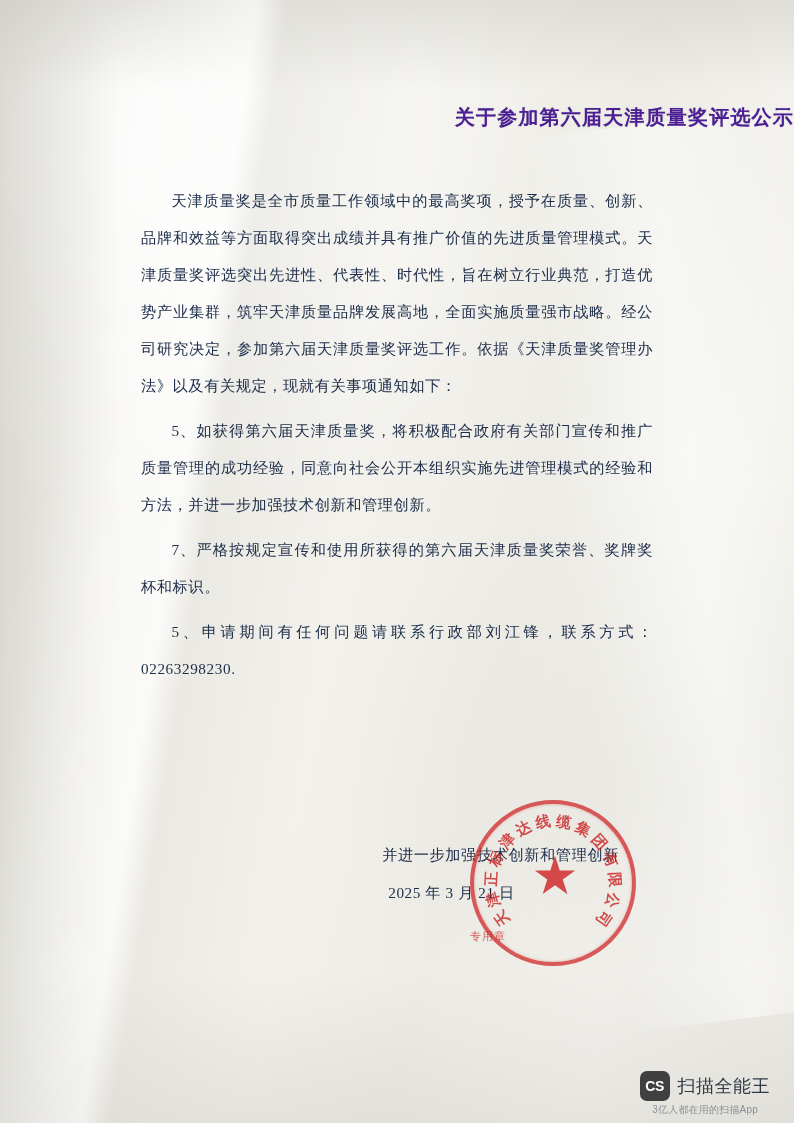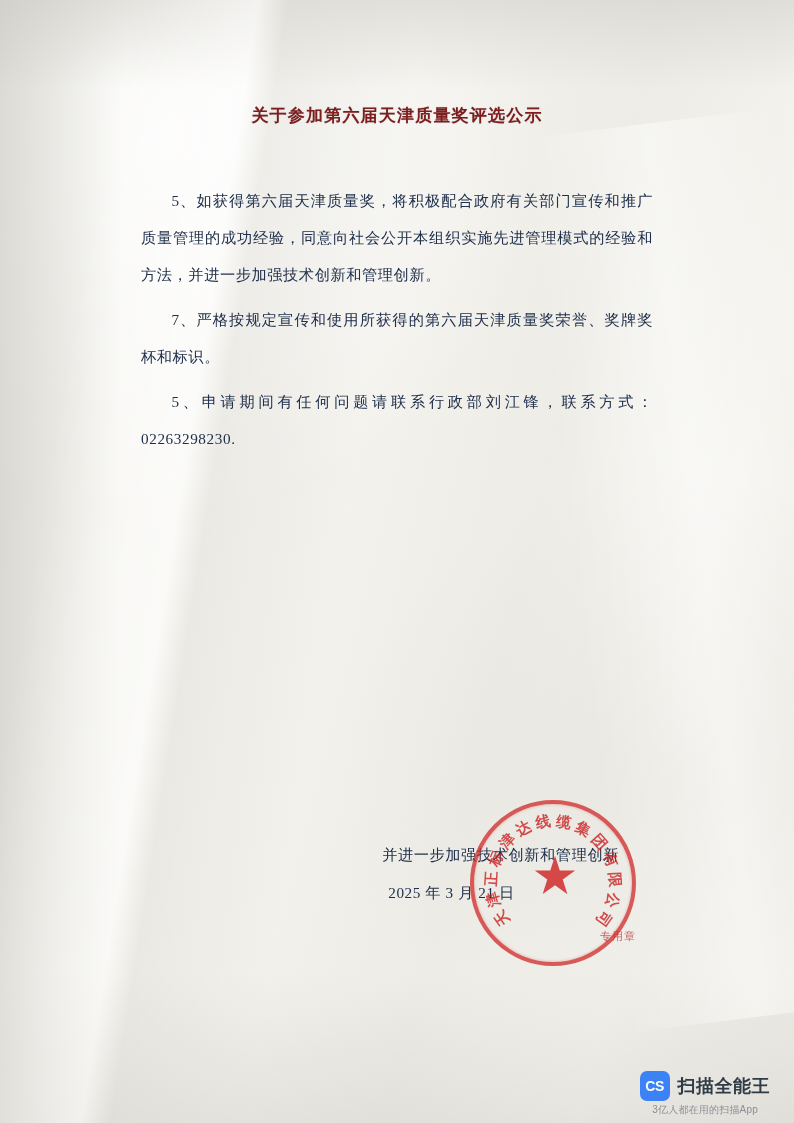--- a/index.html
+++ b/index.html
@@ -68,25 +68,25 @@
     width: 794px;
     height: 1123px;
     padding: 0;
   }
 
   .doc-title {
     position: absolute;
     top: 104px;
     left: 0;
     width: 794px;
-    text-align: center;
-    font-size: 17px;
+    text-align: right;
+    font-size: 20px;
     font-weight: bold;
     letter-spacing: 1.2px;
-    color: #7f1d1d;
+    color: #4c1d95;
     font-family: "Liberation Serif", "DejaVu Serif", serif;
     text-shadow: 0 0 1px rgba(28,43,68,0.25);
   }
 
   .body-block {
     position: absolute;
     left: 141px;
     top: 182px;
     width: 512px;
   }
@@ -161,55 +161,55 @@
     color: rgba(201,30,30,0.78);
     font-family: "Liberation Serif", "DejaVu Serif", serif;
     transform-origin: 0 0;
     white-space: nowrap;
   }
   .seal .seal-sub {
     position: absolute;
     left: 0;
     right: 0;
     bottom: 22px;
-    text-align: right;
+    text-align: left;
     font-size: 11px;
     color: rgba(201,30,30,0.7);
     letter-spacing: 1px;
     margin-top: 20px;
   }
 
   
   .watermark {
     position: absolute;
     right: 24px;
     bottom: 22px;
     display: flex;
     align-items: center;
     gap: 8px;
   }
   .watermark .cs-badge {
     width: 30px;
     height: 30px;
     border-radius: 7px;
-    background: #3b82f6;
+    background: #404040;
     color: #fff;
     font-family: "Liberation Sans", sans-serif;
     font-size: 14px;
     font-weight: bold;
     display: flex;
     align-items: center;
     justify-content: center;
     letter-spacing: -0.5px;
   }
   .watermark .cs-text {
     font-family: "Liberation Sans", sans-serif;
     font-size: 18px;
     color: #2f3b46;
-    font-weight: bold;
+    font-weight: normal;
     letter-spacing: 0.5px;
   }
   .watermark-sub {
     position: absolute;
     right: 36px;
     bottom: 6px;
     font-family: "Liberation Sans", sans-serif;
     font-size: 10px;
     color: #8a8f96;
     letter-spacing: 0.2px;
@@ -224,20 +224,21 @@
   <div class="shade-bottom"></div>
   <div class="crease-a"></div>
   <div class="crease-b"></div>
 </div>
 
 <div class="content">
 
   <div class="doc-title">关于参加第六届天津质量奖评选公示</div>
 
   <div class="body-block">
+    <p class="para">天津质量奖是全市质量工作领域中的最高奖项，授予在质量、创新、品牌和效益等方面取得突出成绩并具有推广价值的先进质量管理模式。天津质量奖评选突出先进性、代表性、时代性，旨在树立行业典范，打造优势产业集群，筑牢天津质量品牌发展高地，全面实施质量强市战略。经公司研究决定，参加第六届天津质量奖评选工作。依据《天津质量奖管理办法》以及有关规定，现就有关事项通知如下：</p>
     <p class="para">5、如获得第六届天津质量奖，将积极配合政府有关部门宣传和推广质量管理的成功经验，同意向社会公开本组织实施先进管理模式的经验和方法，并进一步加强技术创新和管理创新。</p>
     <p class="para">7、严格按规定宣传和使用所获得的第六届天津质量奖荣誉、奖牌奖杯和标识。</p>
     <p class="para tight">5、申请期间有任何问题请联系行政部刘江锋，联系方式：02263298230.</p>
   </div>
 
   <div class="sign-block">
     <div>并进一步加强技术创新和管理创新</div>
     <div class="sign-date">2025 年 3 月 21 日</div>
   </div>
 

